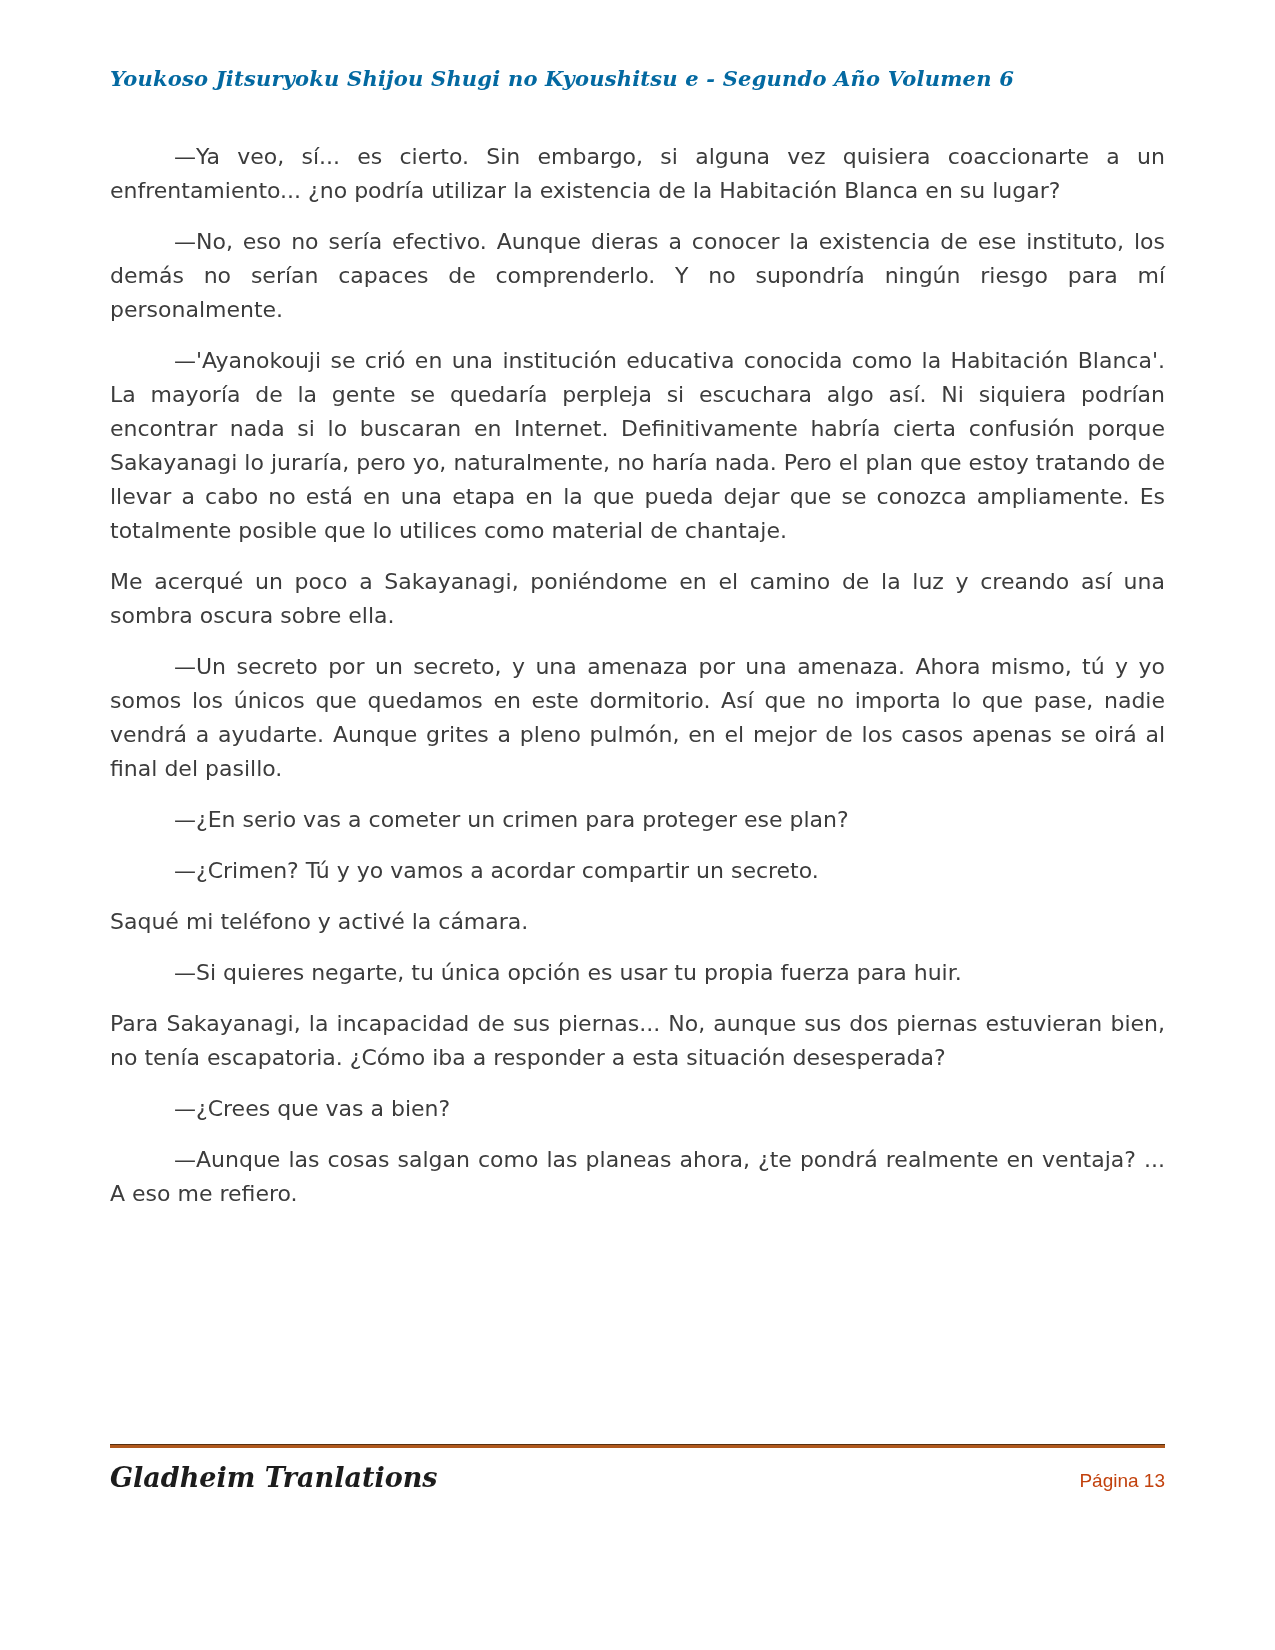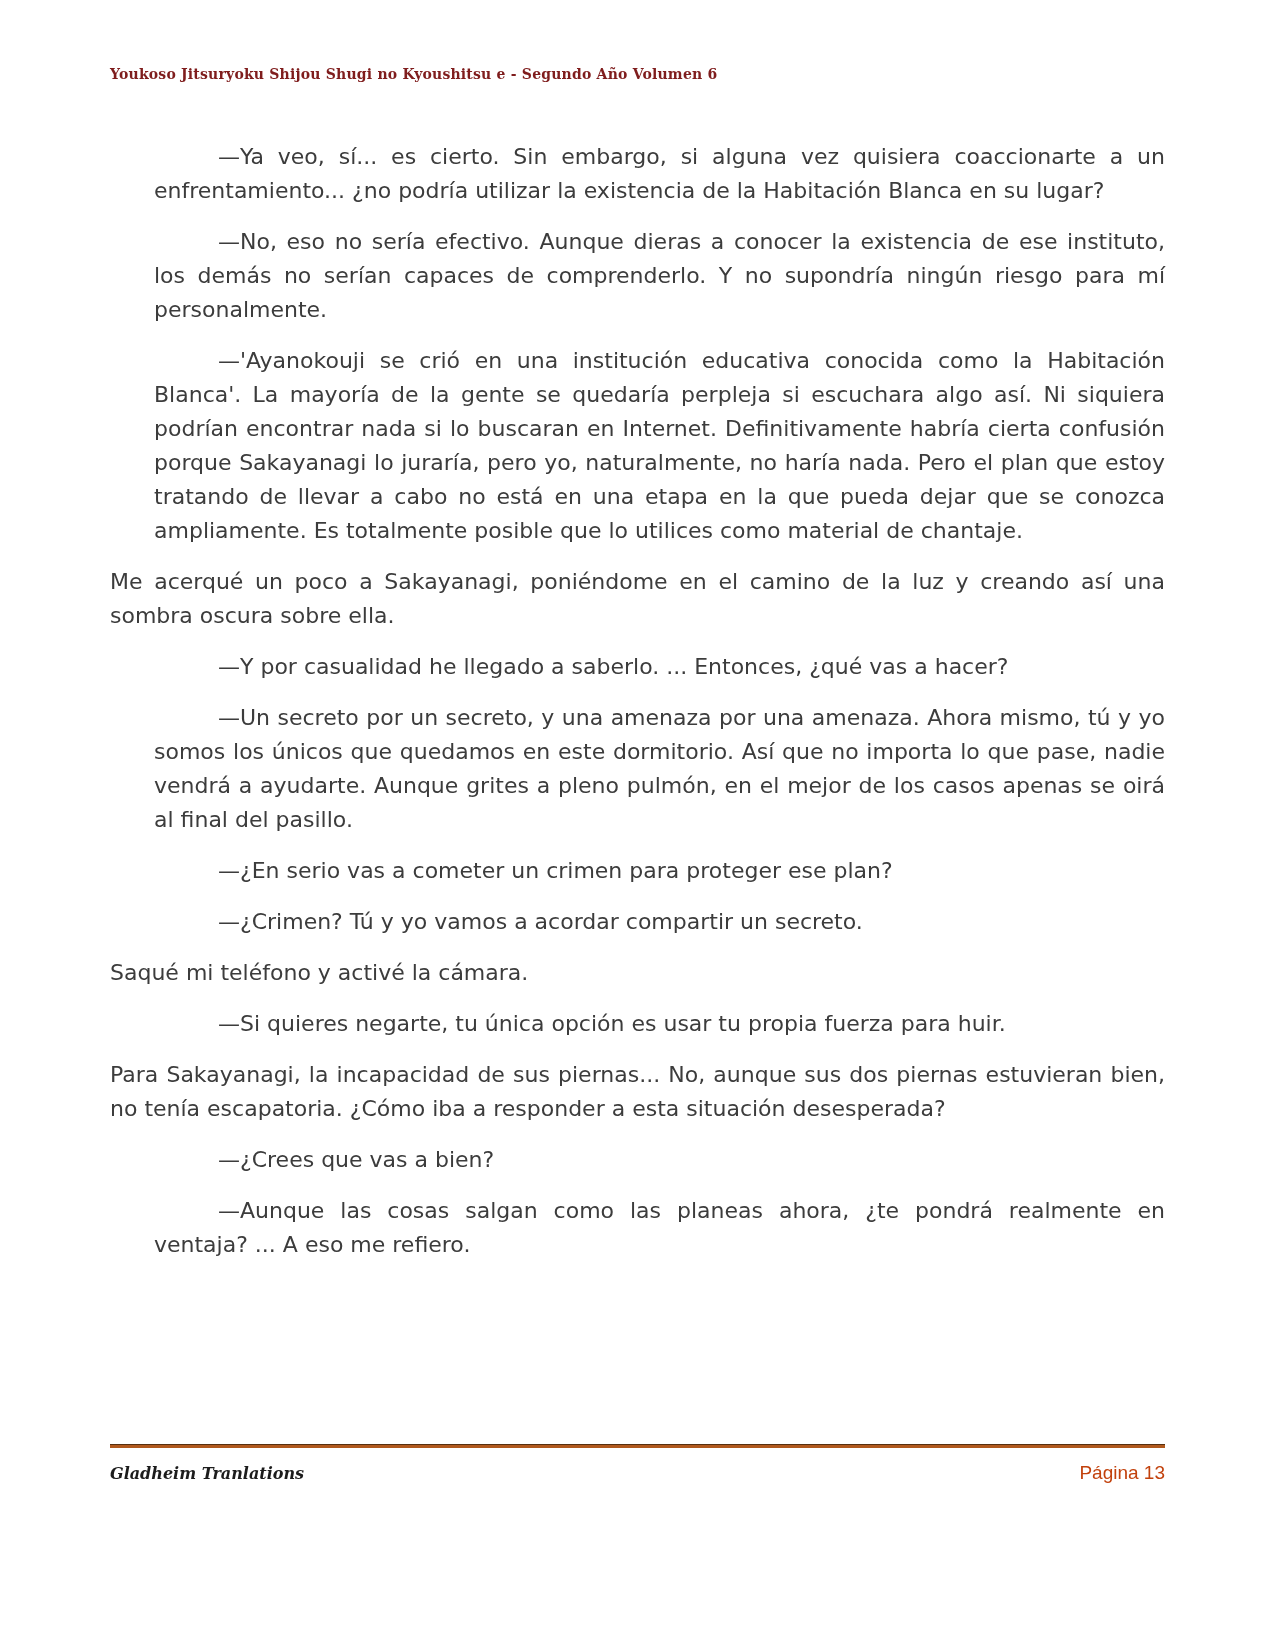--- a/index.html
+++ b/index.html
@@ -14,41 +14,41 @@
     background: #ffffff;
     overflow: hidden;
     font-family: "DejaVu Sans", "Liberation Sans", sans-serif;
   }
   .doc-header {
     position: absolute;
     top: 66px;
     left: 110px;
     right: 110px;
     font-family: "DejaVu Serif", "Liberation Serif", serif;
+    font-style: italic;
     font-weight: bold;
-    font-size: 14px;
-    color: #7f1d1d;
+    font-size: 21px;
+    color: #0369a1;
     letter-spacing: 0.2px;
   }
   .doc-body {
     position: absolute;
     top: 140px;
     left: 110px;
     width: 1055px;
     color: #3c3c3c;
     font-size: 22px;
     line-height: 34px;
   }
   .doc-body p.para {
     margin: 0 0 17px 0;
     text-align: justify;
   }
   .doc-body p.para.indent {
     text-indent: 64px;
-    margin-left: 44px;
   }
   .footer-rule {
     position: absolute;
     top: 1444px;
     left: 110px;
     right: 110px;
     height: 3px;
     border-top: 1px solid #58300f;
   }
   .doc-footer {
@@ -57,42 +57,41 @@
     left: 110px;
     right: 110px;
     display: flex;
     justify-content: space-between;
     align-items: baseline;
   }
   .footer-left {
     font-family: "DejaVu Serif", "Liberation Serif", serif;
     font-style: italic;
     font-weight: bold;
-    font-size: 16px;
+    font-size: 27px;
     color: #1c1c1c;
   }
   .footer-right {
     font-family: "Liberation Sans", "DejaVu Sans", sans-serif;
     font-size: 19px;
     color: #c2410c;
   }
 </style>
 </head>
 <body>
 
 <div class="page">
 
   <div class="doc-header">Youkoso Jitsuryoku Shijou Shugi no Kyoushitsu e - Segundo Año Volumen 6</div>
 
   <div class="doc-body">
       <p class="para indent">—Ya veo, sí... es cierto. Sin embargo, si alguna vez quisiera coaccionarte a un enfrentamiento... ¿no podría utilizar la existencia de la Habitación Blanca en su lugar?</p>
       <p class="para indent">—No, eso no sería efectivo. Aunque dieras a conocer la existencia de ese instituto, los demás no serían capaces de comprenderlo. Y no supondría ningún riesgo para mí personalmente.</p>
       <p class="para indent">—'Ayanokouji se crió en una institución educativa conocida como la Habitación Blanca'. La mayoría de la gente se quedaría perpleja si escuchara algo así. Ni siquiera podrían encontrar nada si lo buscaran en Internet. Definitivamente habría cierta confusión porque Sakayanagi lo juraría, pero yo, naturalmente, no haría nada. Pero el plan que estoy tratando de llevar a cabo no está en una etapa en la que pueda dejar que se conozca ampliamente. Es totalmente posible que lo utilices como material de chantaje.</p>
       <p class="para">Me acerqué un poco a Sakayanagi, poniéndome en el camino de la luz y creando así una sombra oscura sobre ella.</p>
-      <p class="para indent">—Y por casualidad he llegado a saberlo. ... Entonces, ¿qué vas a hacer?</p>
       <p class="para indent">—Un secreto por un secreto, y una amenaza por una amenaza. Ahora mismo, tú y yo somos los únicos que quedamos en este dormitorio. Así que no importa lo que pase, nadie vendrá a ayudarte. Aunque grites a pleno pulmón, en el mejor de los casos apenas se oirá al final del pasillo.</p>
       <p class="para indent">—¿En serio vas a cometer un crimen para proteger ese plan?</p>
       <p class="para indent">—¿Crimen? Tú y yo vamos a acordar compartir un secreto.</p>
       <p class="para">Saqué mi teléfono y activé la cámara.</p>
       <p class="para indent">—Si quieres negarte, tu única opción es usar tu propia fuerza para huir.</p>
       <p class="para">Para Sakayanagi, la incapacidad de sus piernas... No, aunque sus dos piernas estuvieran bien, no tenía escapatoria. ¿Cómo iba a responder a esta situación desesperada?</p>
       <p class="para indent">—¿Crees que vas a bien?</p>
       <p class="para indent">—Aunque las cosas salgan como las planeas ahora, ¿te pondrá realmente en ventaja? ... A eso me refiero.</p>
     </div>
 

